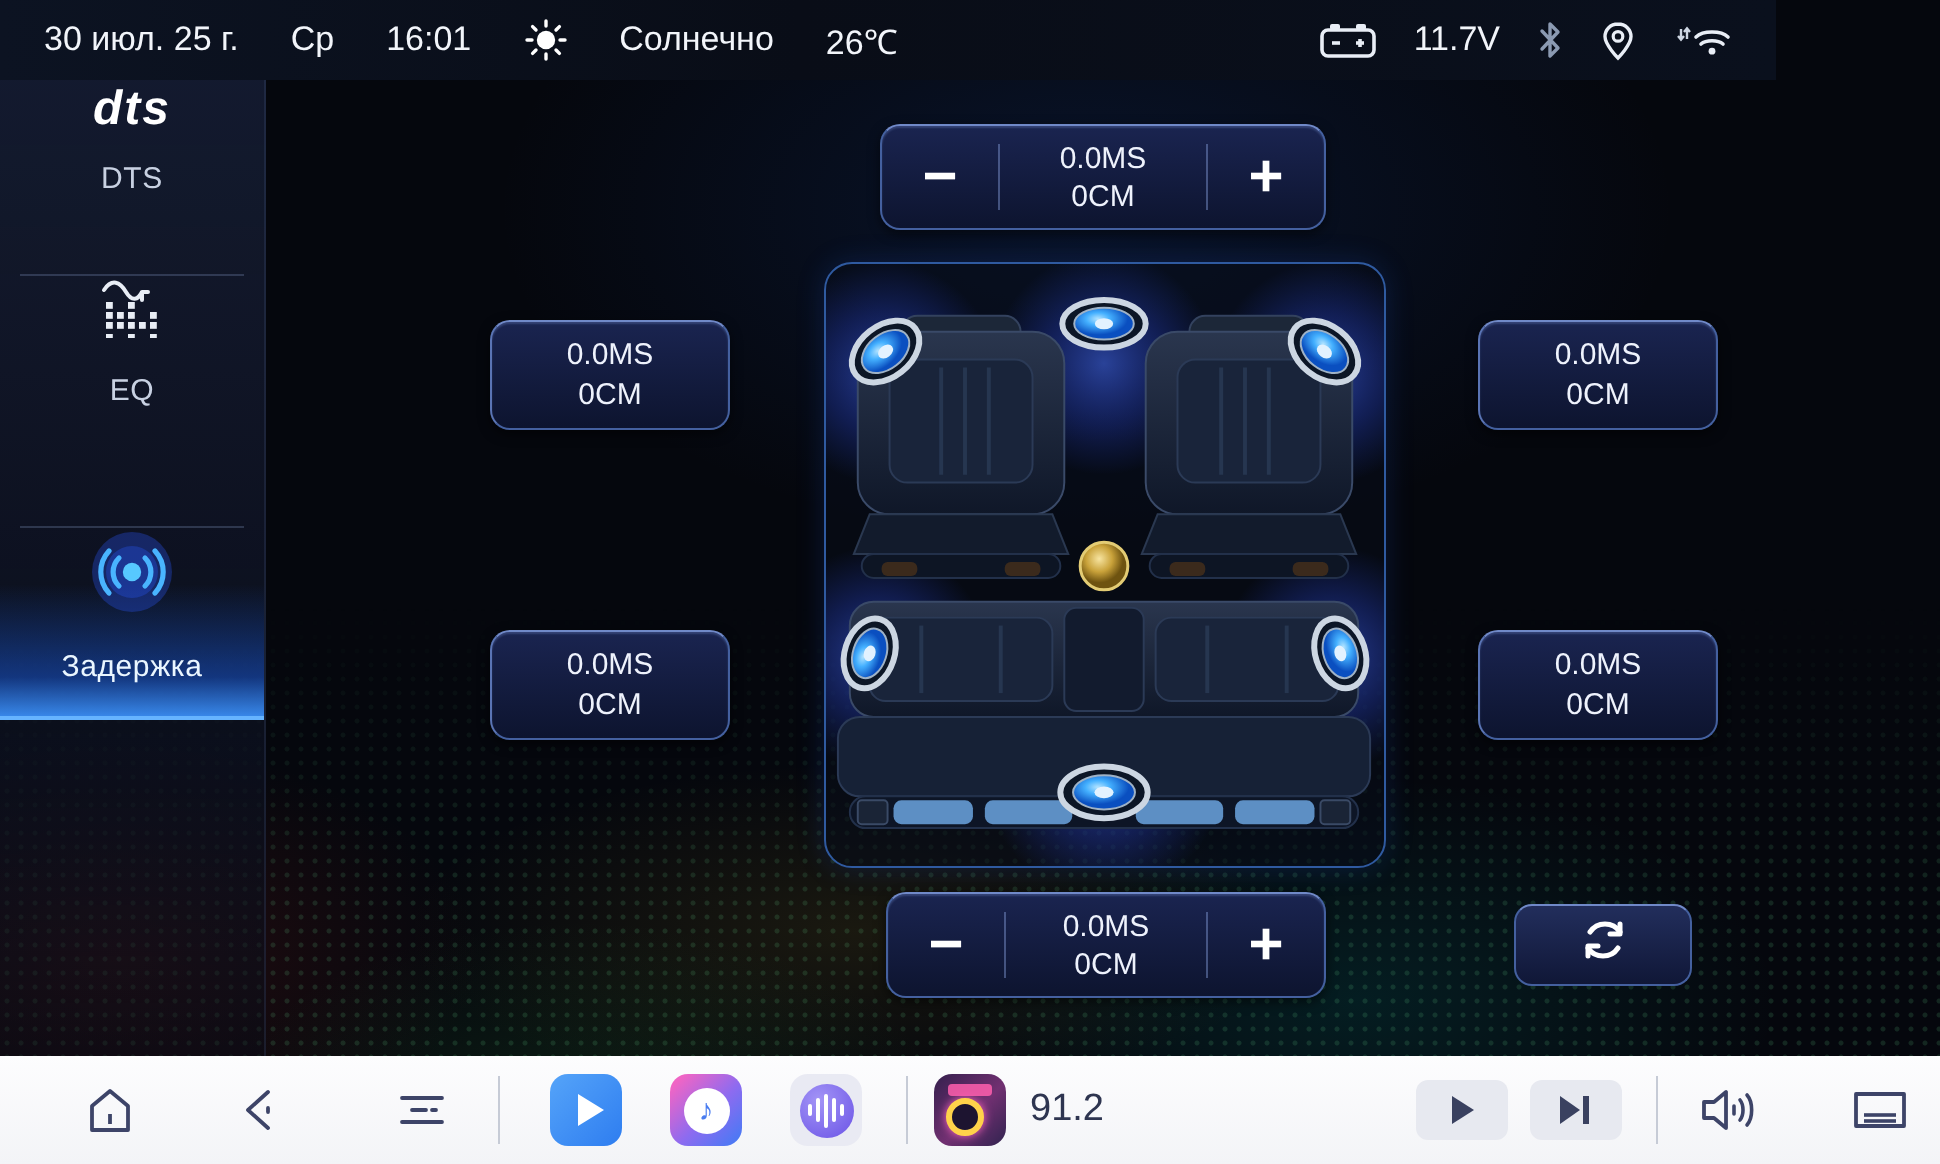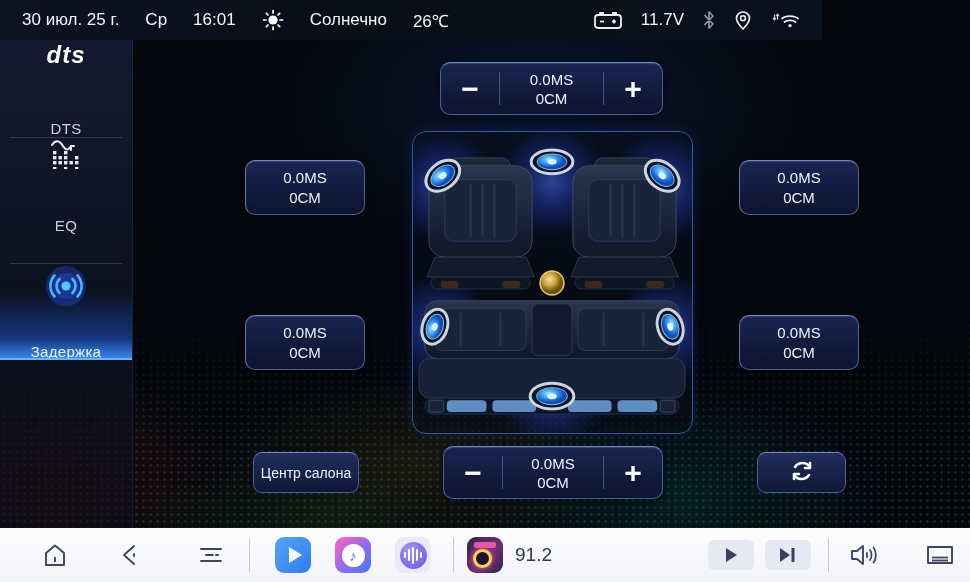--- a/index.html
+++ b/index.html
@@ -16,35 +16,35 @@
       radial-gradient(260px 140px at 30% 96%, rgba(60,180,70,.14), transparent 70%),
       radial-gradient(260px 150px at 6% 82%, rgba(190,40,30,.16), transparent 70%),
       radial-gradient(320px 120px at 44% 80%, rgba(210,180,40,.10), transparent 70%); }
   .bg-dots { position:absolute; inset:0; pointer-events:none;
     background-image:radial-gradient(rgba(110,230,150,.14) 1px, transparent 1.5px);
     background-size:7px 7px;
     -webkit-mask-image:linear-gradient(180deg, transparent 52%, #000 78%);
     mask-image:linear-gradient(180deg, transparent 52%, #000 78%); }
 
   
-  .statusbar { position:absolute; left:0; top:0; width:822px; height:40px;
+  .statusbar { position:absolute; left:0; top:0; width:888px; height:40px;
     display:flex; align-items:center; justify-content:space-between;
     padding:0 22px; color:#f2f5fa; font-size:17px;
     background:linear-gradient(90deg,#0c1322 0%, #090d17 45%, #0a101d 100%); }
   .sb-left, .sb-right { display:flex; align-items:center; }
   .sb-left > * { margin-right:26px; }
   .sb-right > * { margin-left:18px; }
   .sb-icon { display:inline-flex; align-items:center; }
 
   
   .sidebar { position:absolute; left:0; top:40px; width:133px; height:488px;
     background:linear-gradient(180deg, rgba(20,27,48,.95) 0%, rgba(13,17,32,.72) 70%, rgba(10,13,24,.45) 100%);
     border-right:1px solid rgba(90,110,160,.18); }
   .side-item { position:relative; height:97px; display:flex; flex-direction:column;
-    align-items:center; justify-content:space-between; gap:11px; cursor:pointer; }
+    align-items:center; justify-content:flex-start; gap:11px; cursor:pointer; }
   .side-item .lbl { font-size:15px; color:#c8d1e2; letter-spacing:.3px; }
   .side-item + .side-item::before { content:""; position:absolute; top:0; left:10px; right:10px;
     height:1px; background:rgba(130,150,195,.28); }
   .side-item.selected { background:linear-gradient(180deg, rgba(20,60,170,0) 30%,
       rgba(28,100,245,.45) 78%, rgba(62,150,255,.95) 100%);margin-top:29px; }
   .side-item.selected::after { content:""; position:absolute; bottom:0; left:0; right:0;
     height:2px; background:#66b4ff; }
   .side-item.selected .lbl { color:#eaf6ff; }
   .dts-logo { font-size:24px; font-weight:bold; font-style:italic; color:#fff;
     letter-spacing:1px; line-height:30px; }
@@ -361,23 +361,20 @@
         <ellipse rx="4" ry="2.9" fill="#e2f2ff"></ellipse>
       </g>
       <g transform="translate(140,266)">
         <ellipse rx="22" ry="13" fill="#0c1626" stroke="#ccd6e2" stroke-width="3"></ellipse>
         <ellipse rx="15.6" ry="8.6" fill="url(#gCone)" stroke="#9fb2c6"></ellipse>
         <ellipse rx="4.8" ry="3" fill="#e2f2ff"></ellipse>
       </g>
     </svg>
   </div>
 
-  <div class="pos-btn">
-    <span>Центр салона</span>
-  </div>
 
   <div class="stepper" style="left:443px; top:446px; width:220px;">
     <div class="step-btn">−</div>
     <div class="step-sep"></div>
     <div class="step-val">
       <span>0.0MS</span>
       <span>0CM</span>
     </div>
     <div class="step-sep"></div>
     <div class="step-btn">+</div>

